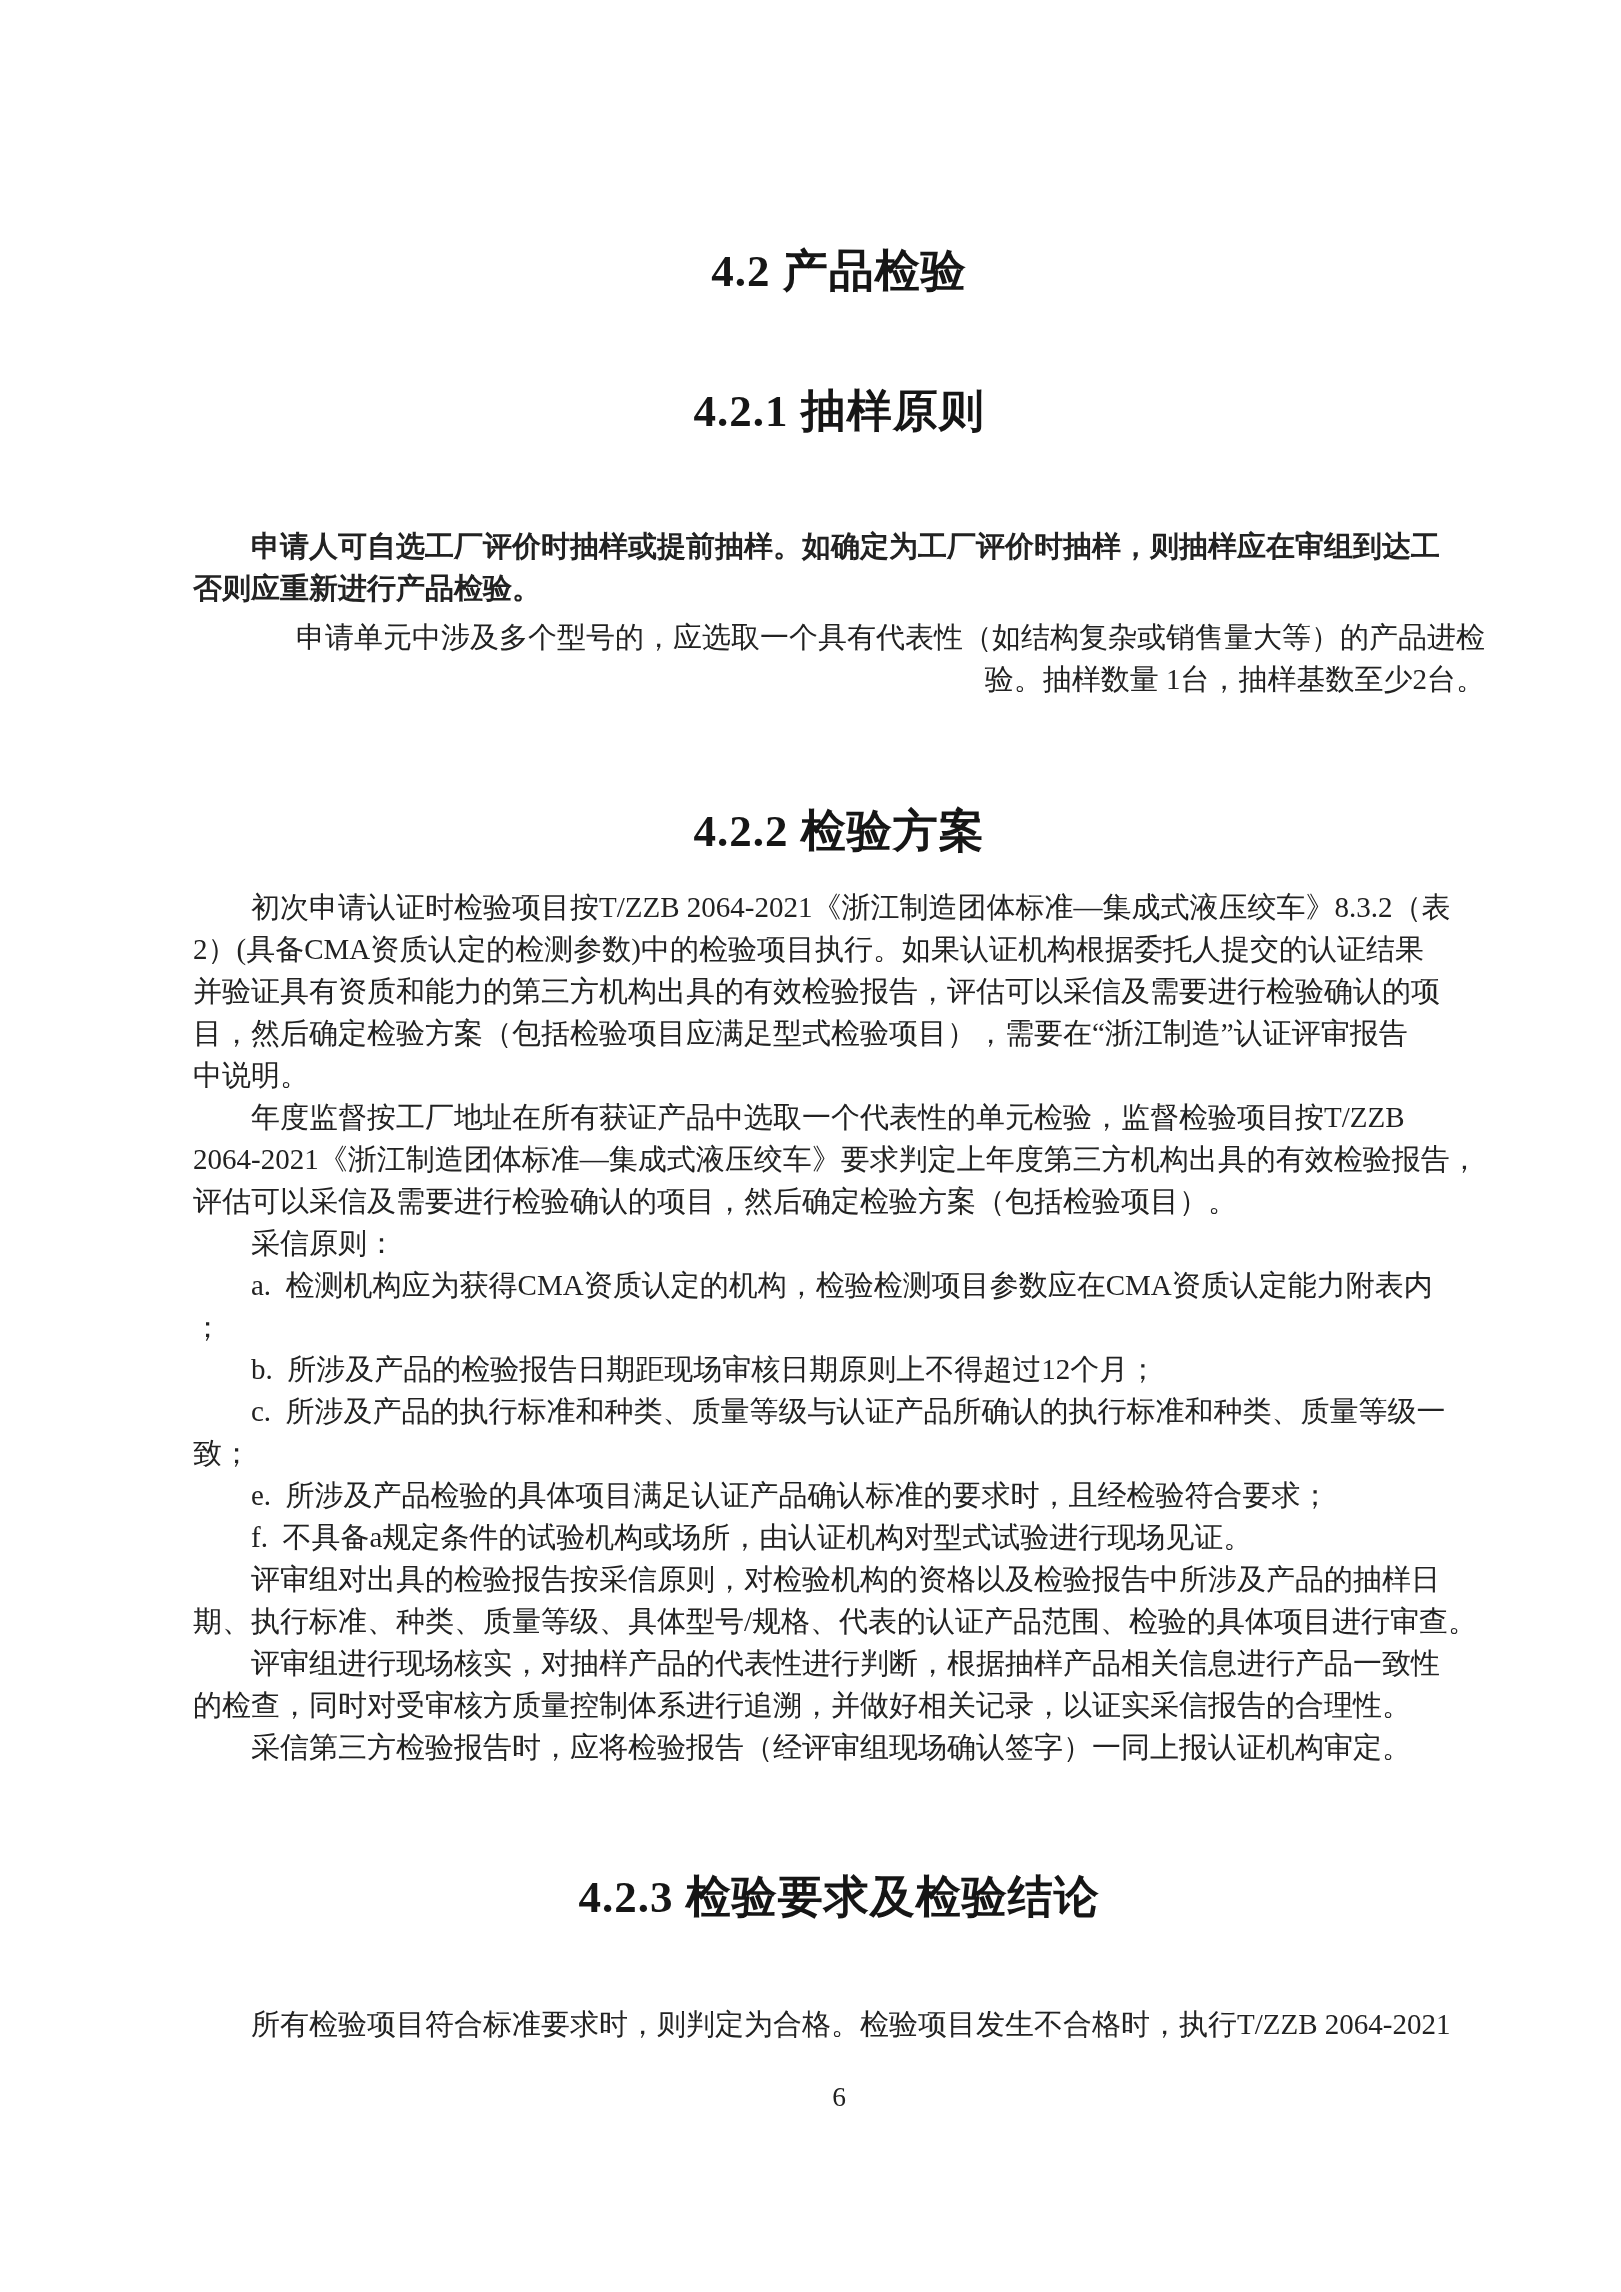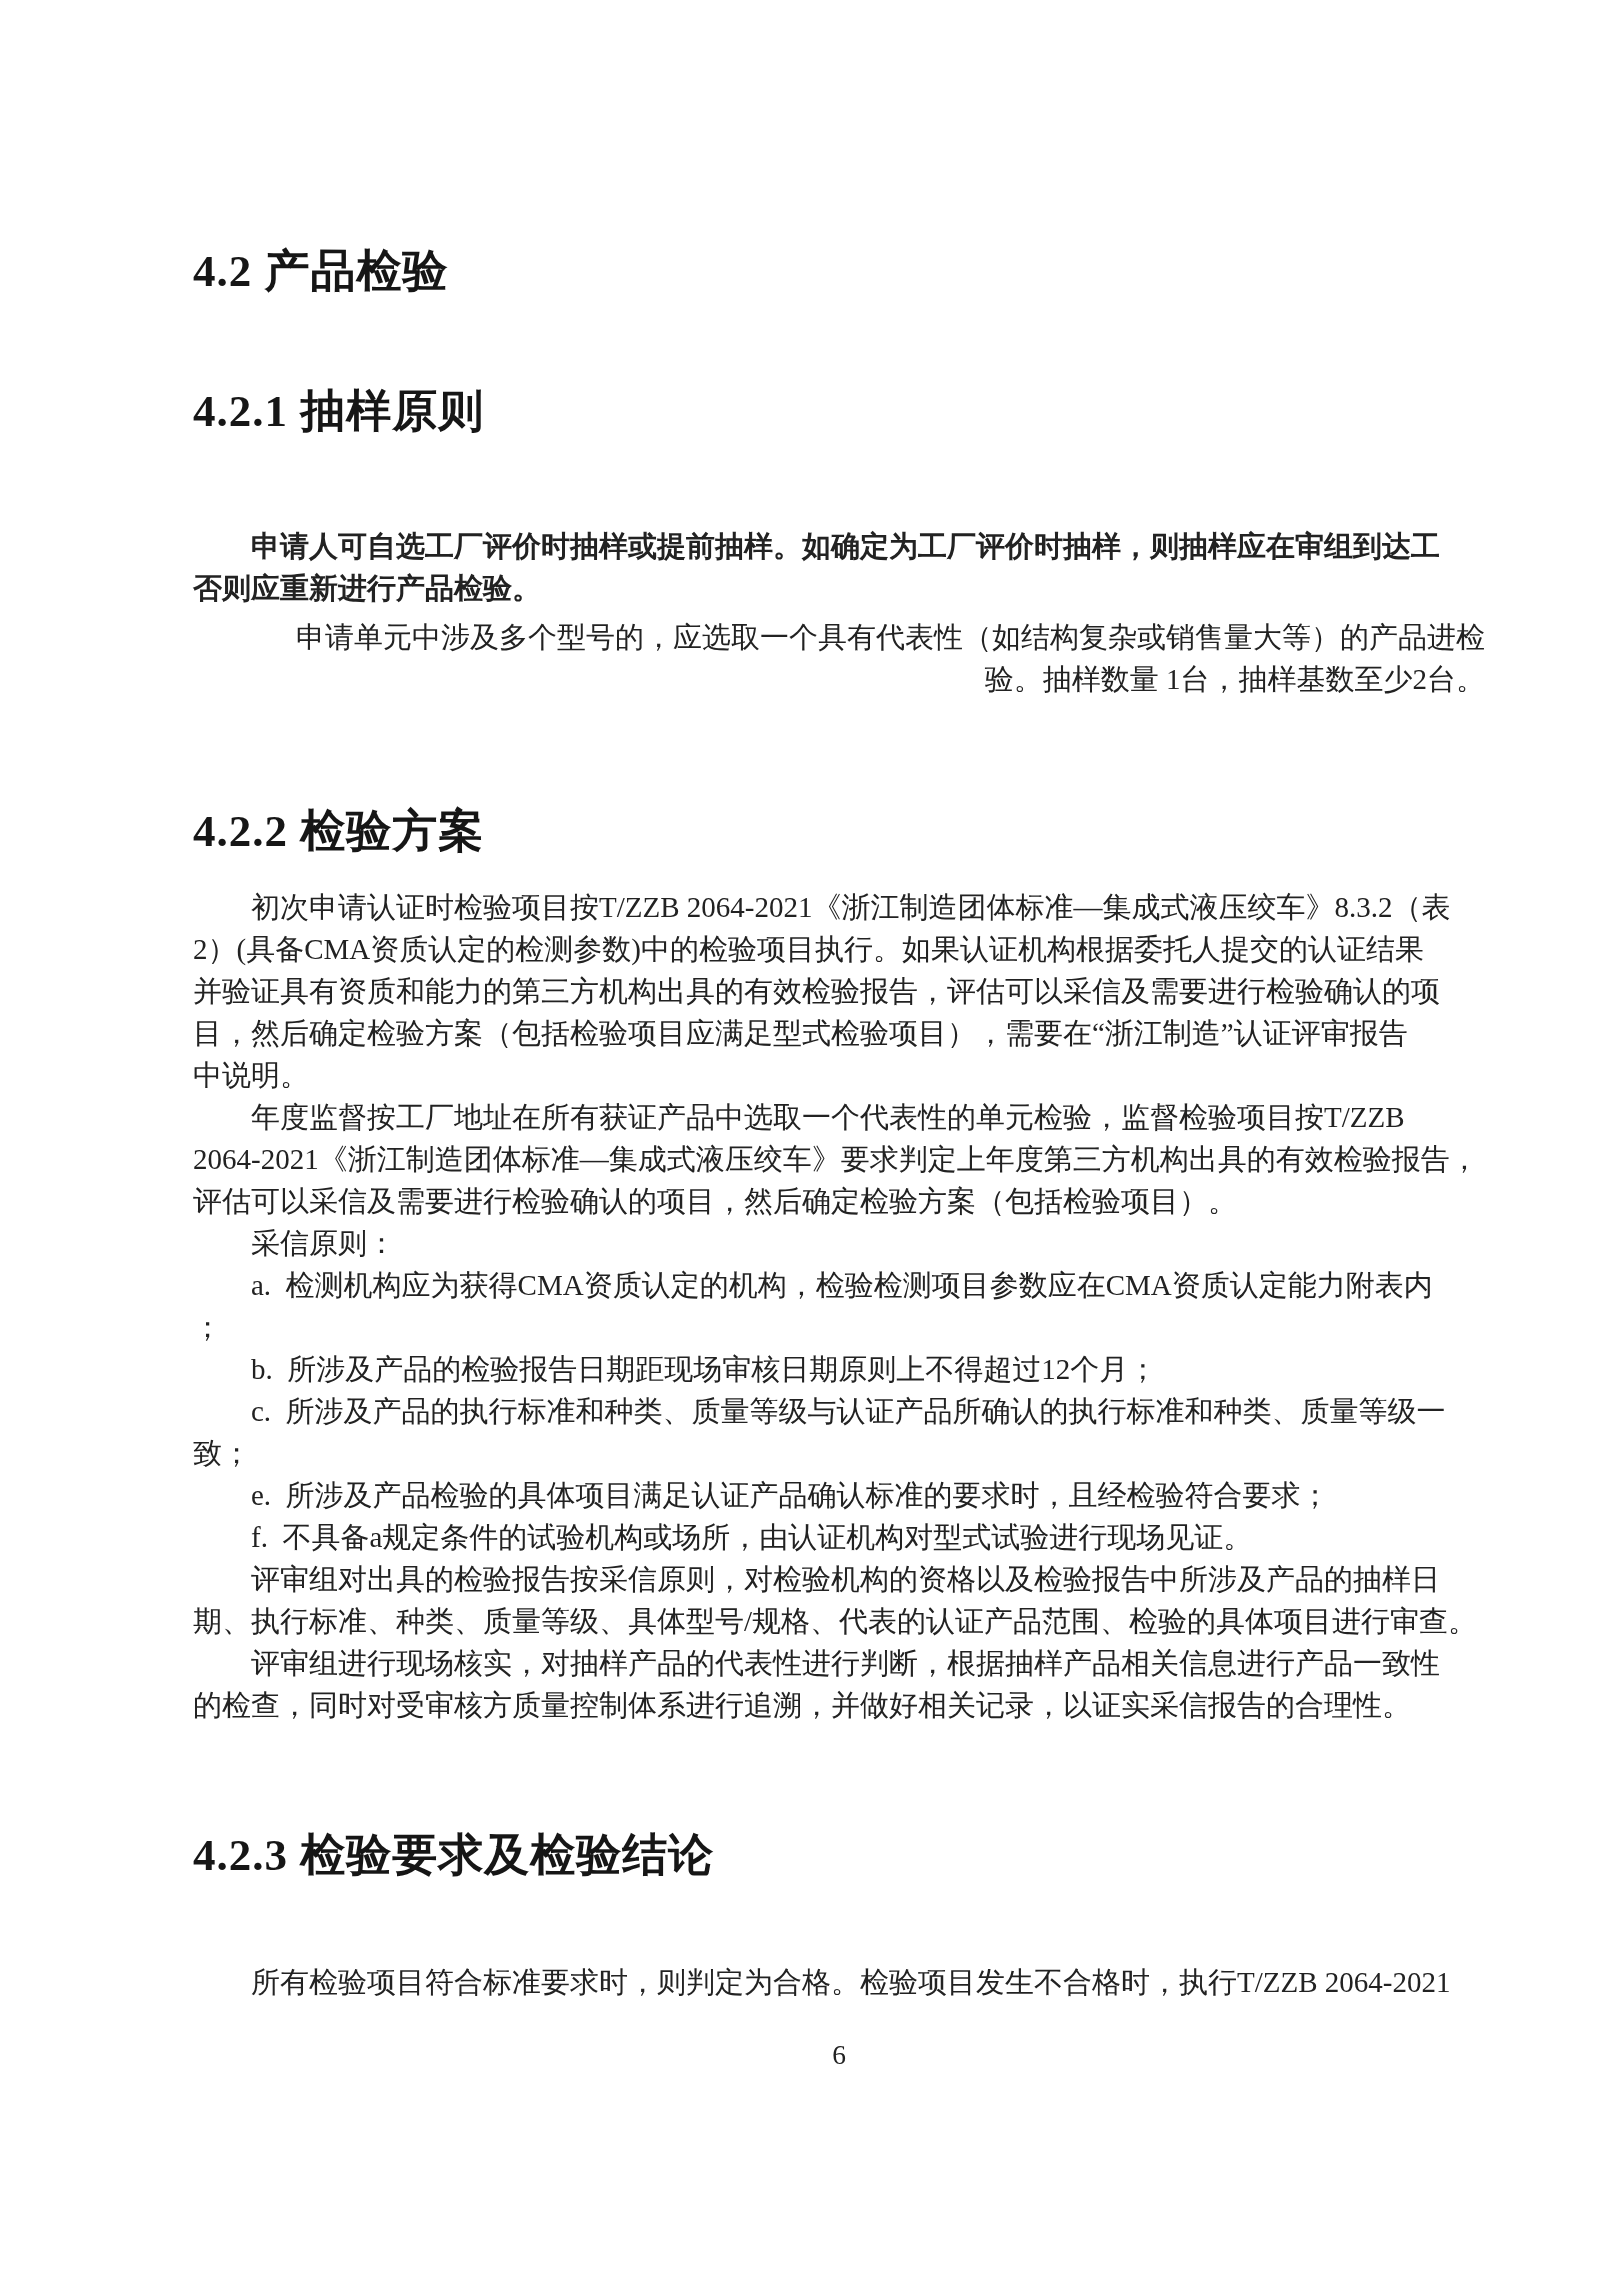--- a/index.html
+++ b/index.html
@@ -15,20 +15,21 @@
     box-sizing: border-box;
     padding: 248px 136px 0 193px;
   }
   .heading {
     font-size: 45px;
     font-weight: bold;
     line-height: 46px;
     letter-spacing: 1px;
     color: #161616;
     white-space: pre;
+    text-align: center;
   }
   .h-421 { margin-top: 94px; }
   .h-422 { margin-top: 108px; margin-bottom: 32px; }
   .h-423 { margin-top: 106px; margin-bottom: 83px; font-family: Liberation Serif, serif; }
   .para { margin: 0; }
   .p-first-body { margin-top: 91px; font-weight: bold; }
   .p-gap-small { margin-top: 6.9px; text-align: right; }
   .line {
     font-size: 29px;
     line-height: 42px;
@@ -106,20 +107,23 @@
   <div class="para">
       <div class="line">　　评审组对出具的检验报告按采信原则，对检验机构的资格以及检验报告中所涉及产品的抽样日</div>
       <div class="line">期、执行标准、种类、质量等级、具体型号/规格、代表的认证产品范围、检验的具体项目进行审查。</div>
     </div>
 
   <div class="para">
       <div class="line">　　评审组进行现场核实，对抽样产品的代表性进行判断，根据抽样产品相关信息进行产品一致性</div>
       <div class="line">的检查，同时对受审核方质量控制体系进行追溯，并做好相关记录，以证实采信报告的合理性。</div>
     </div>
 
+  <div class="para">
+      <div class="line">　　采信第三方检验报告时，应将检验报告（经评审组现场确认签字）一同上报认证机构审定。</div>
+    </div>
 
   <div class="heading h-423">4.2.3 检验要求及检验结论</div>
 
   <div class="para">
       <div class="line">　　所有检验项目符合标准要求时，则判定为合格。检验项目发生不合格时，执行T/ZZB 2064-2021</div>
     </div>
 
   <div class="footer">
     <span class="page-number">6</span>
   </div>

